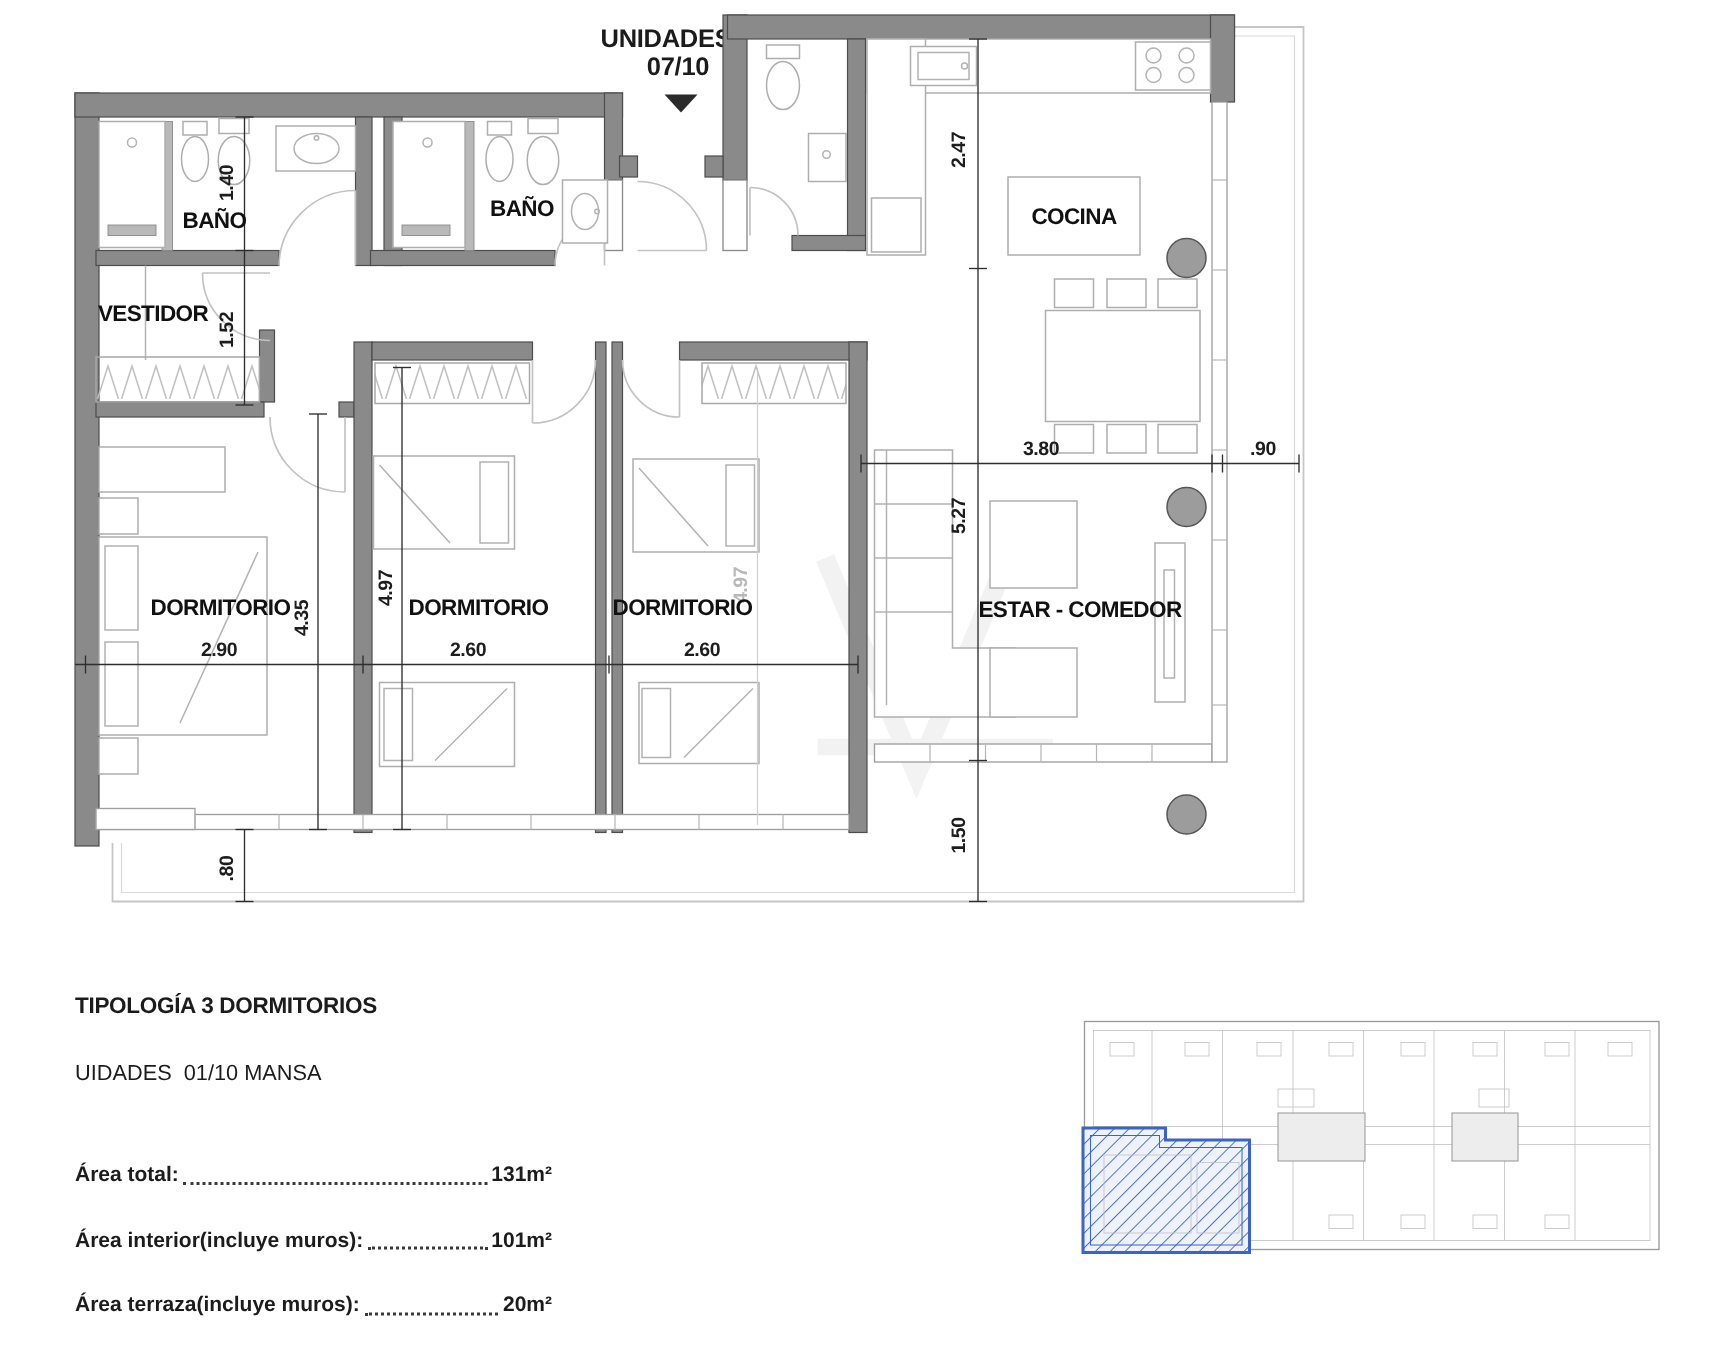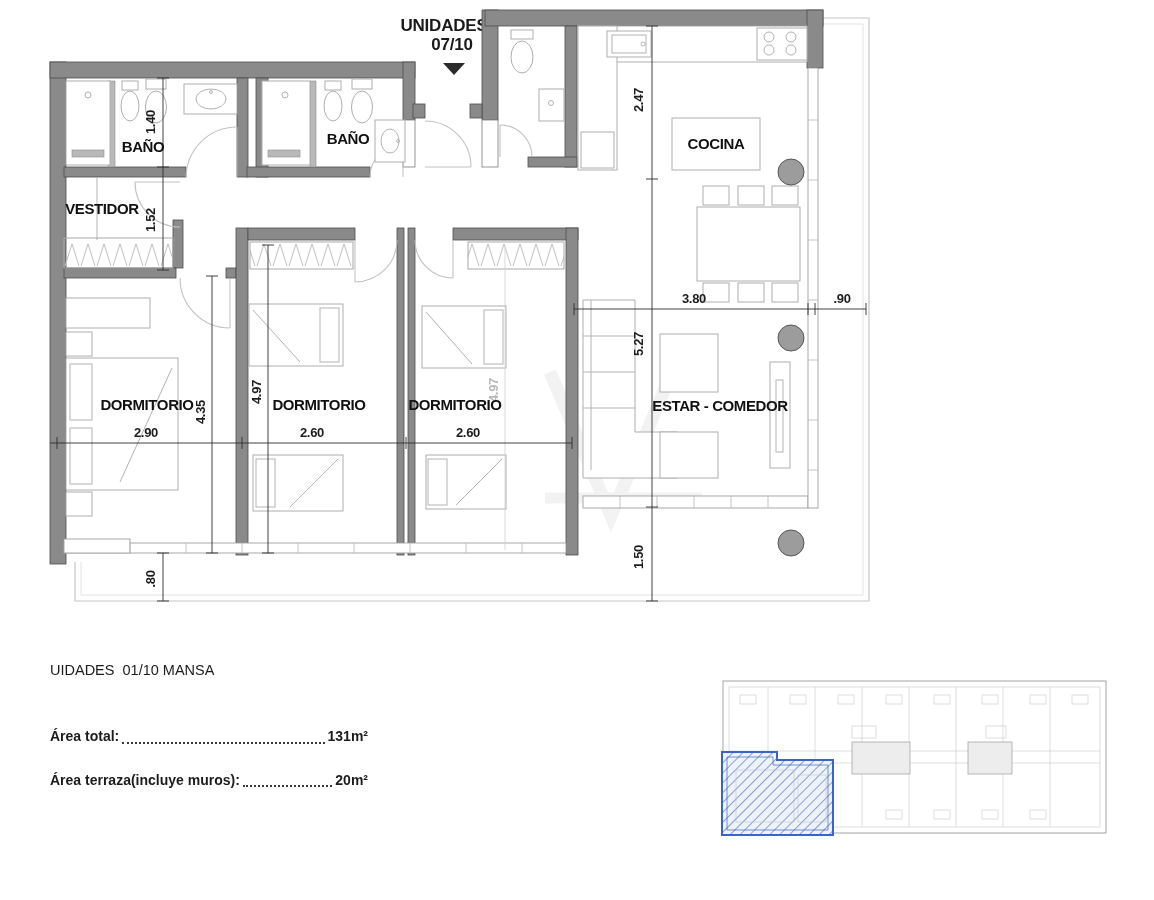--- a/index.html
+++ b/index.html
@@ -355,26 +355,32 @@
       <g>
         <path class="kpblue" d="M722,752 L777,752 L777,760 L833,760 L833,835 L722,835 Z"></path>
         <path class="kpblue2" d="M727,757 L773,757 L773,765 L828,765 L828,830 L727,830 Z"></path>
         <rect class="kpt" x="736" y="770" width="58" height="52"></rect>
         <rect class="kpt" x="798" y="775" width="28" height="47"></rect>
       </g>
     </g>
   </svg>
 
   <div class="info">
+    <div class="h1">TIPOLOGÍA 3 DORMITORIOS</div>
     <div class="h2">UIDADES  01/10 MANSA</div>
     <div class="row">
       <span>Área total:</span>
       <span class="dots"></span>
       <span class="val">131m²</span>
     </div>
     <div class="row">
+      <span>Área interior(incluye muros):</span>
+      <span class="dots"></span>
+      <span class="val">101m²</span>
+    </div>
+    <div class="row">
       <span>Área terraza(incluye muros):</span>
       <span class="dots"></span>
       <span class="val">20m²</span>
     </div>
   </div>
 
 </div>
 
 </body></html>

